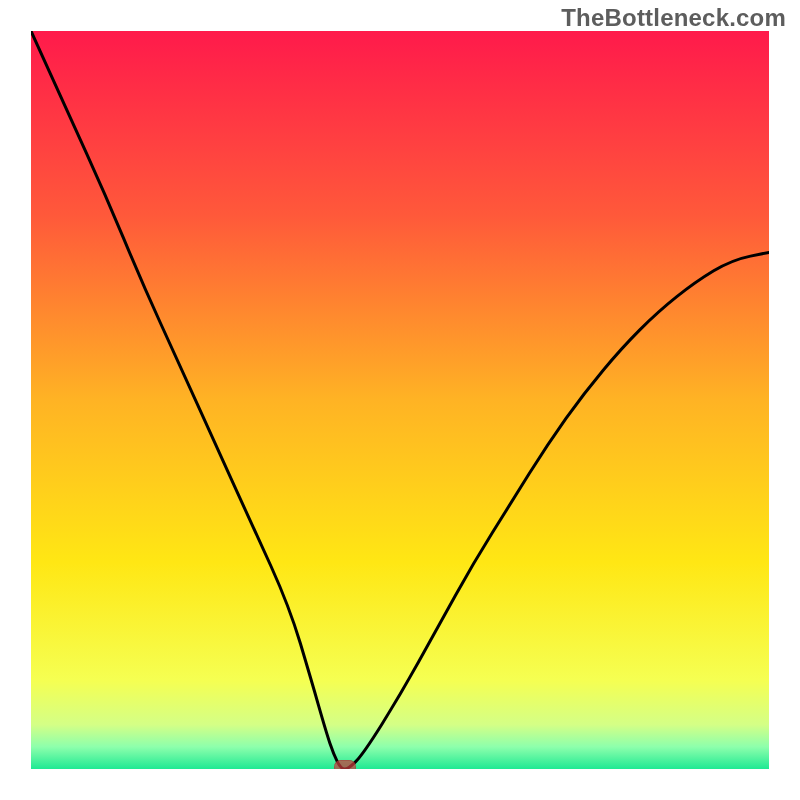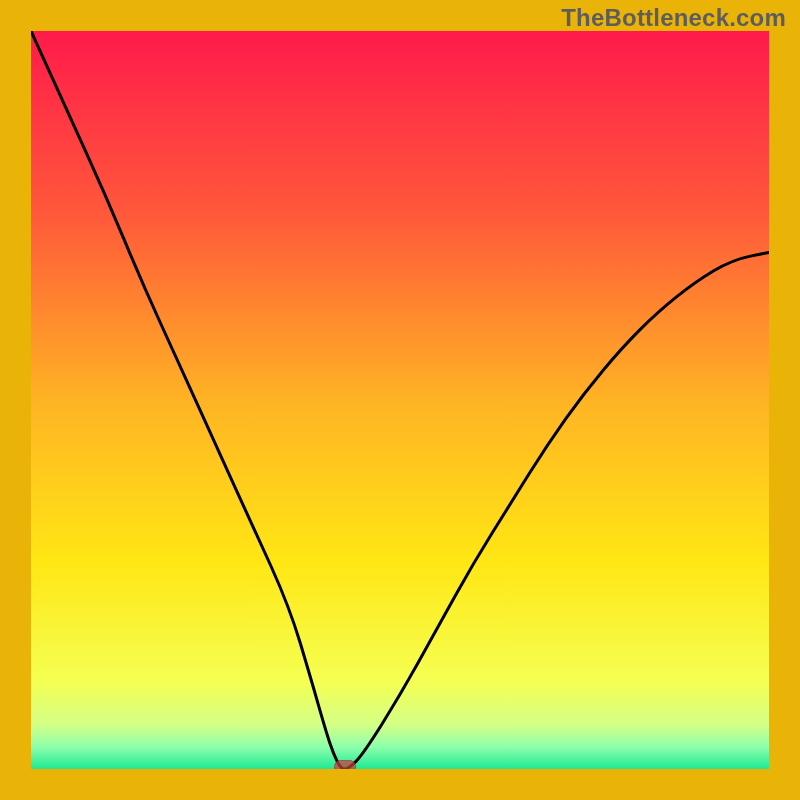--- a/index.html
+++ b/index.html
@@ -8,21 +8,21 @@
     width: 800px;
     height: 800px;
     background: #000;
     font-family: Arial, Helvetica, sans-serif;
     overflow: hidden;
   }
   .frame {
     position: relative;
     width: 800px;
     height: 800px;
-    background: #eab308;
+    background: #ffffff;
   }
   .attribution {
     position: absolute;
     top: 4px;
     right: 14px;
     color: #5d5d5d;
     font-size: 24px;
     font-weight: 600;
     letter-spacing: 0.2px;
     z-index: 10;

